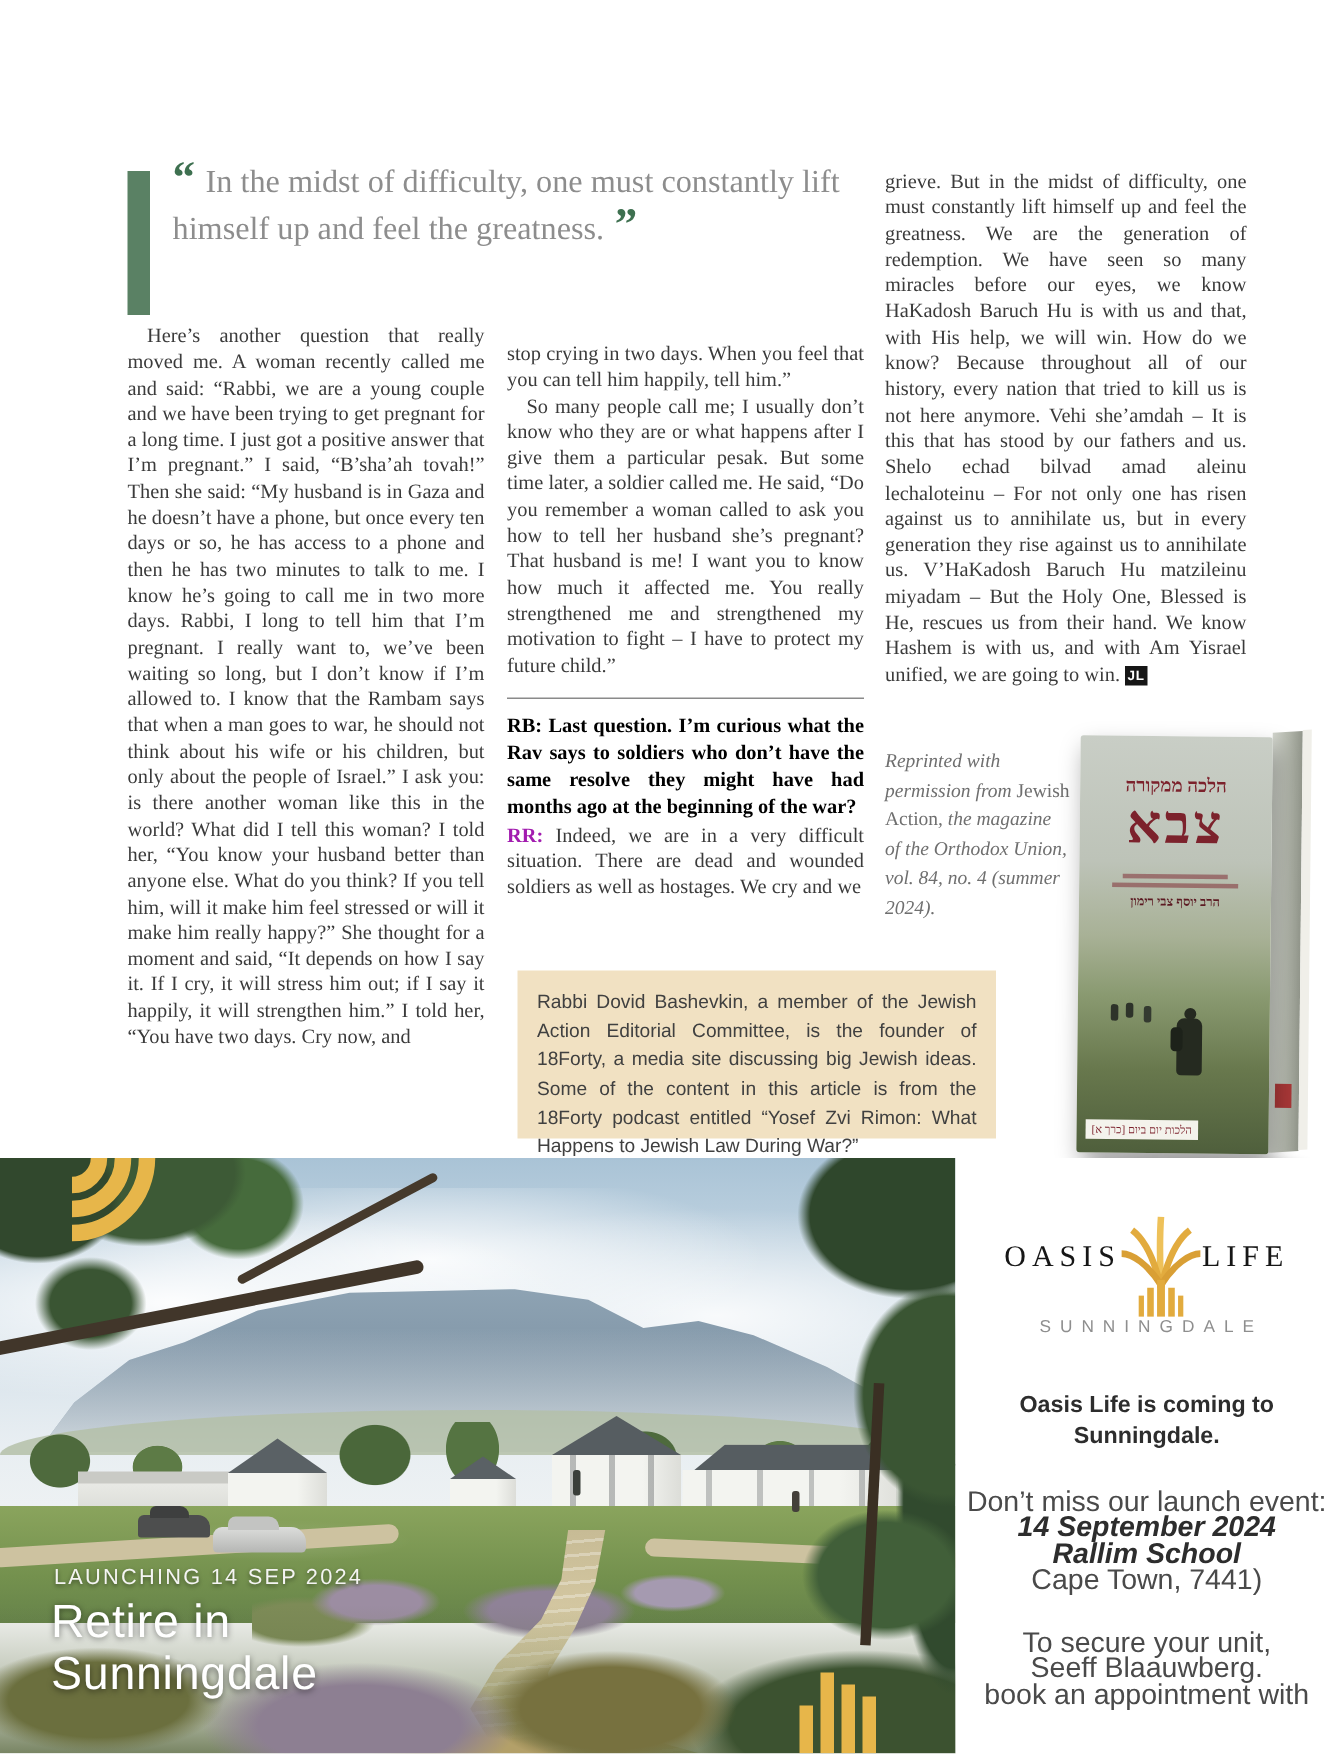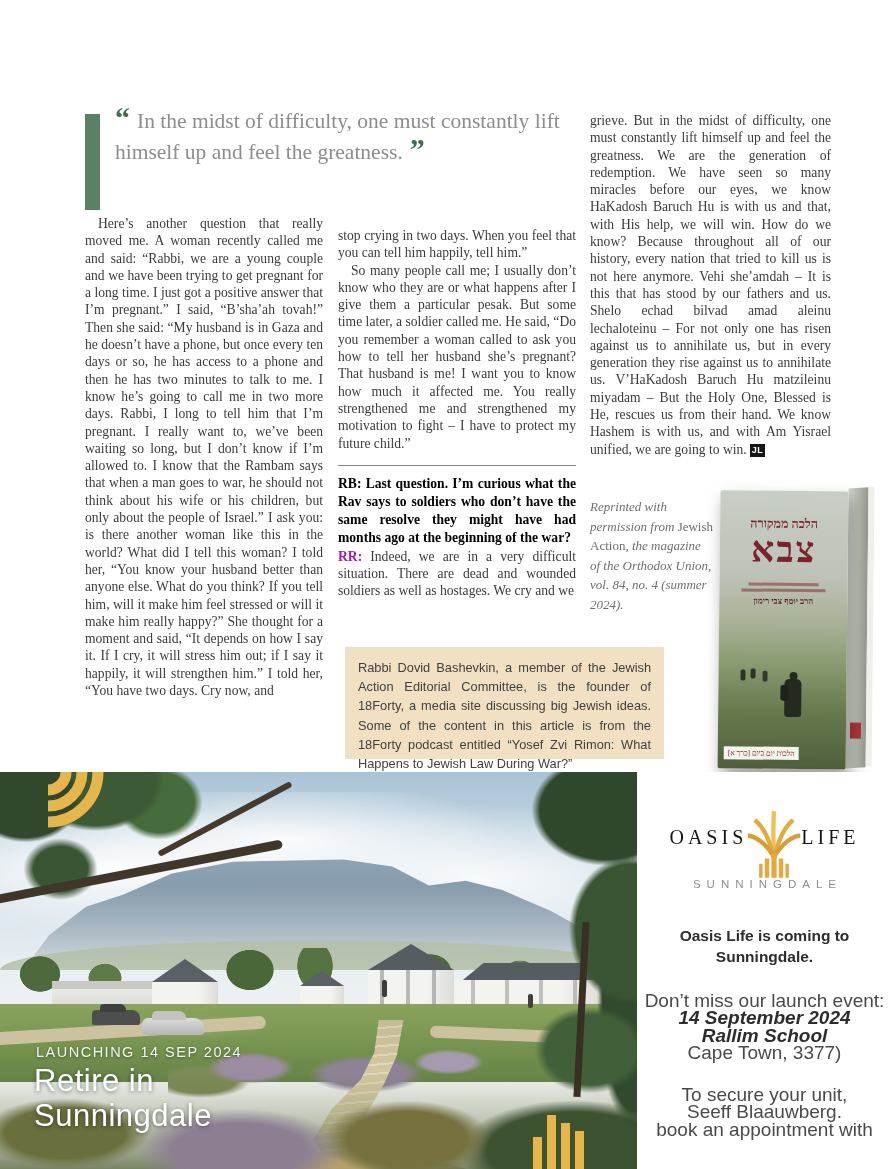--- a/index.html
+++ b/index.html
@@ -309,21 +309,21 @@
         <span class="logo-word">LIFE</span>
       </div>
       <div class="logo-sub">SUNNINGDALE</div>
 
       <div class="ad-head">Oasis Life is coming to Sunningdale.</div>
 
       <div class="ad-block">
         <div>Don’t miss our launch event:</div>
         <div class="b">14 September 2024</div>
         <div class="b">Rallim School</div>
-        <div>Cape Town, 3377)</div>
+        <div>Cape Town, 7441)</div>
       </div>
 
       <div class="ad-block">
         <div>To secure your unit,</div>
         <div>Seeff Blaauwberg.</div>
         <div>book an appointment with</div>
       </div>
 
     </div>
   </div>

